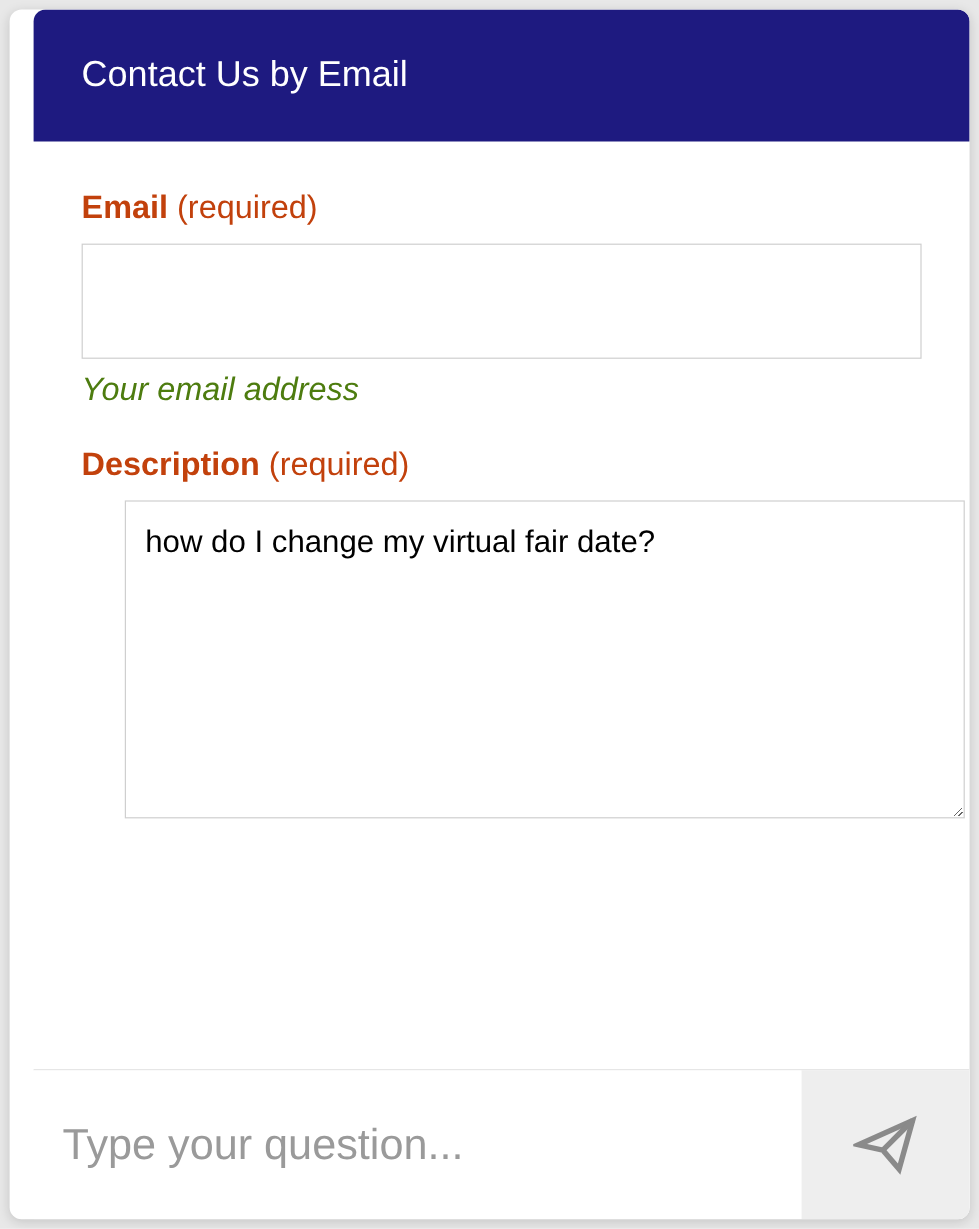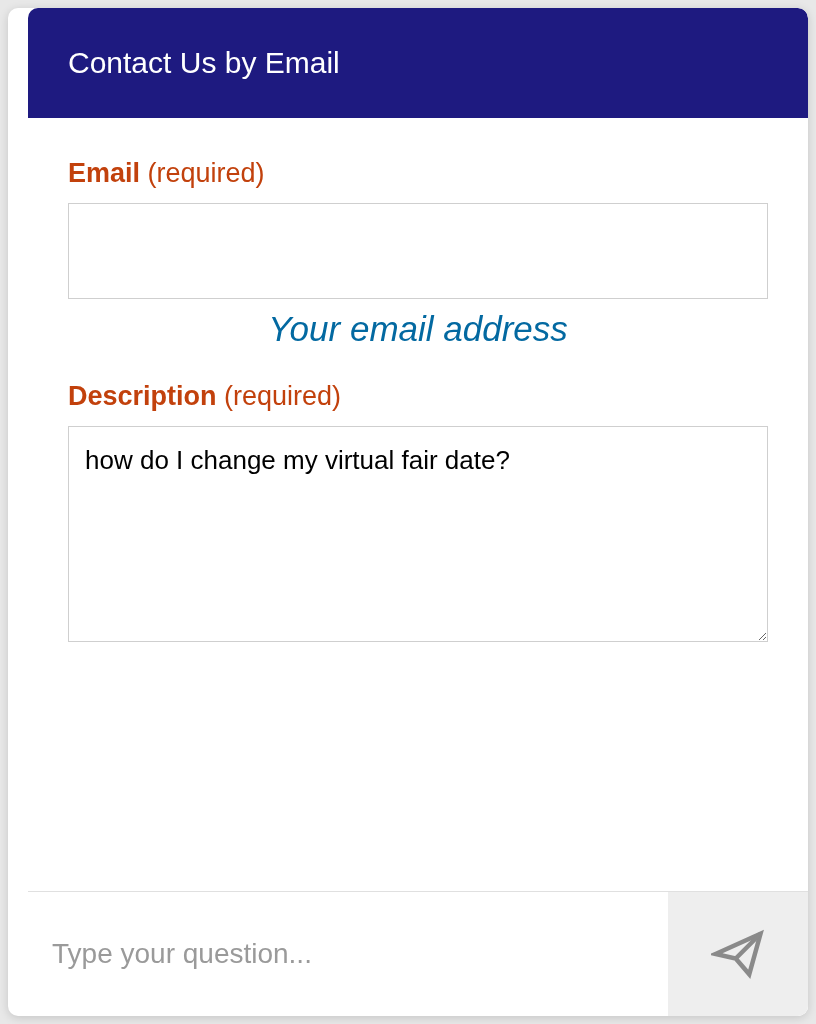--- a/index.html
+++ b/index.html
@@ -61,47 +61,47 @@
       width: 100%;
       height: 96px;
       border: 1px solid #cfcfcf;
       background: #ffffff;
       font-size: 26px;
       padding: 18px 16px;
       font-family: inherit;
       outline: none;
     }
     .hint {
-      font-size: 35px;
+      font-size: 27px;
       font-style: italic;
-      color: #0369a1;
+      color: #4d7c0f;
       margin-top: 10px;
-      text-align: center;
     }
     .textarea {
       width: 100%;
-      height: 216px;
+      height: 265px;
       border: 1px solid #cfcfcf;
       background: #ffffff;
       font-size: 26px;
       padding: 18px 16px;
       font-family: inherit;
       resize: both;
       outline: none;
+      margin-left: 36px;
     }
     .footer {
       display: flex;
       border-top: 1px solid #e0e0e0;
       height: 125px;
       background: #ffffff;
     }
     .question-input {
       flex: 1;
       border: none;
-      font-size: 28px;
+      font-size: 36px;
       padding: 0 24px;
       color: #14532d;
       outline: none;
       font-family: inherit;
       background: #ffffff;
     }
     .question-input::placeholder {
       color: #9a9a9a;
     }
     .send-btn {

